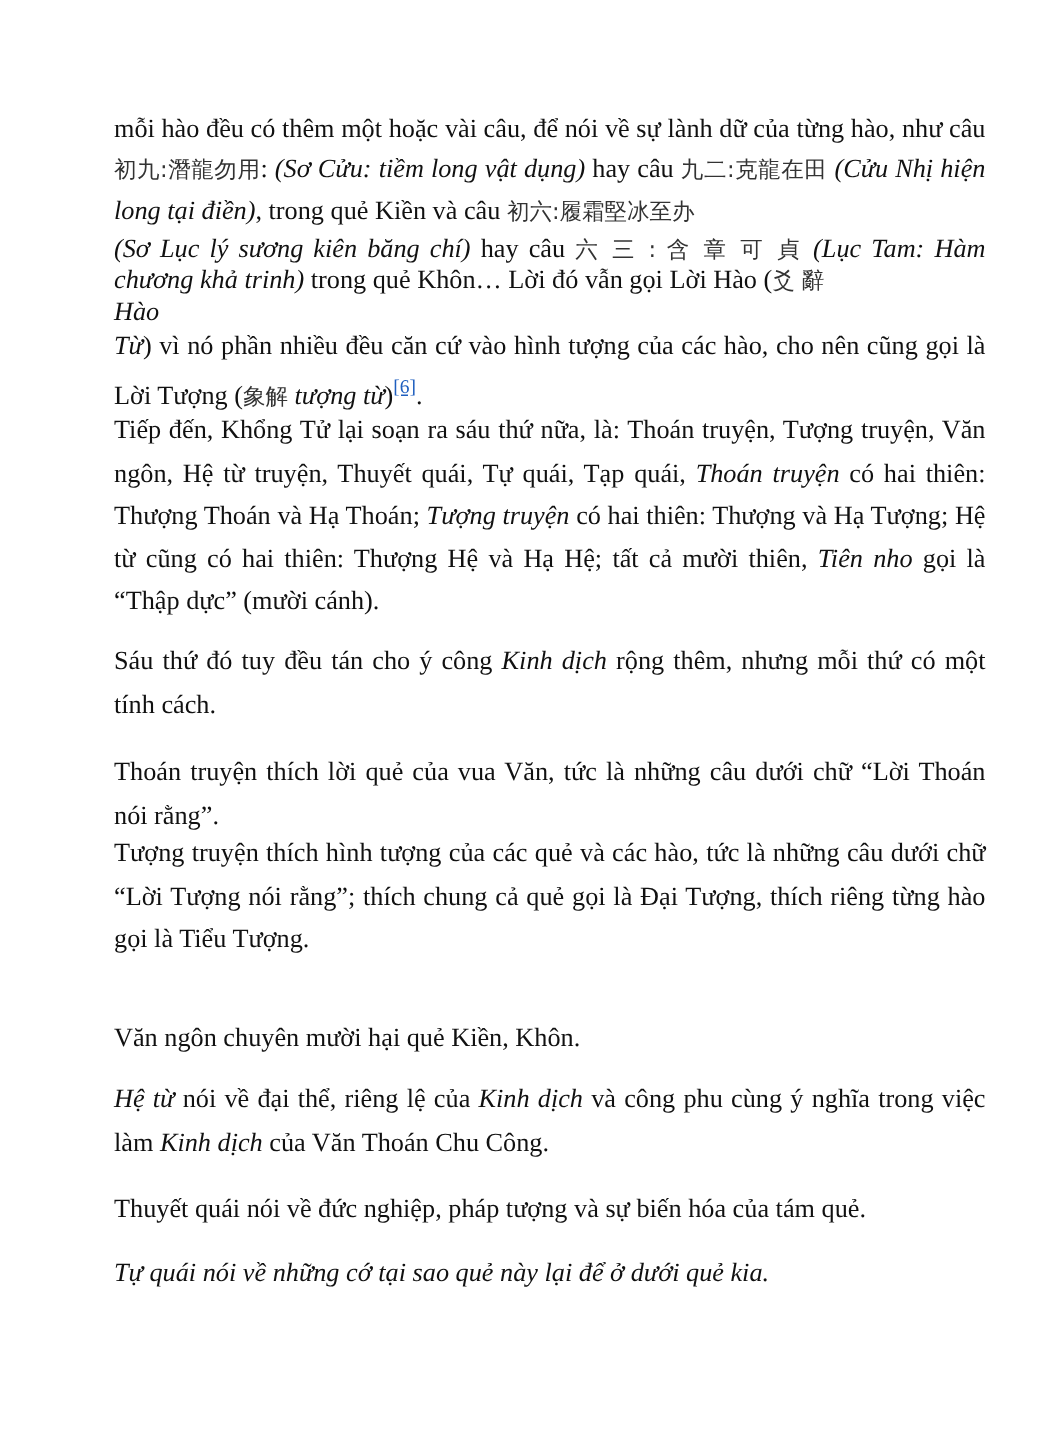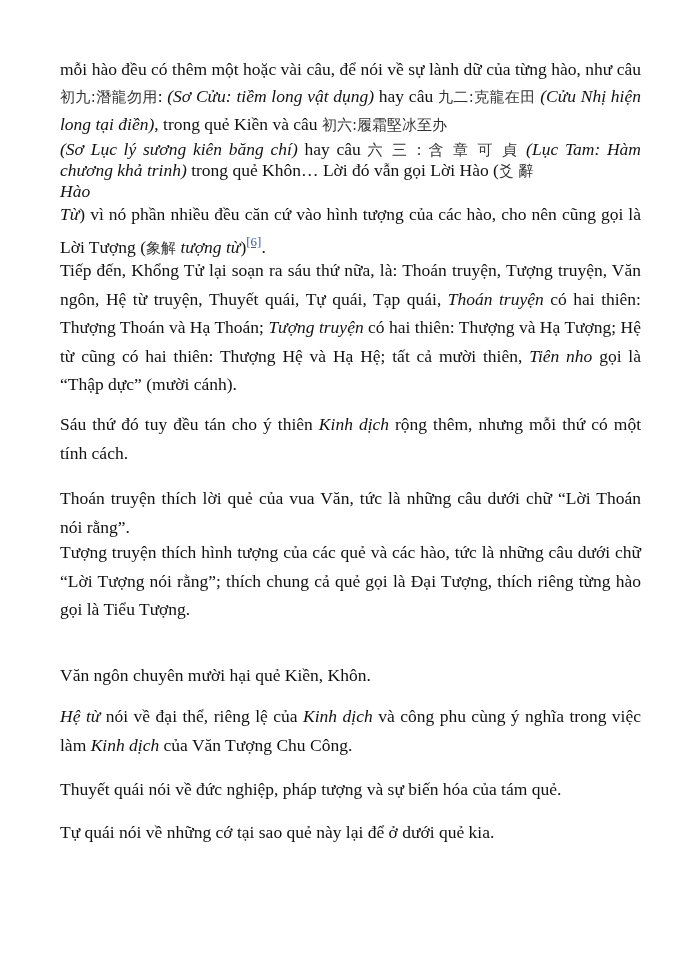--- a/index.html
+++ b/index.html
@@ -1,42 +1,42 @@
 <!DOCTYPE html>
 <html><head>
 <meta charset="utf-8">
 <style>
   html, body { margin: 0; padding: 0; background: #ffffff; }
   body { width: 700px; height: 960px; overflow: hidden; position: relative;
          font-family: "Liberation Serif", "DejaVu Serif", serif; color: #111; }
   .page { position: absolute; left: 60px; top: 0; width: 581px; }
-  p { margin: 0; font-size: 17.5px; text-align: justify; }
+  p { margin: 16px; font-size: 17.5px; text-align: justify; }
   .p1 { position: absolute; top: 56px; line-height: 27px; width: 581px; }
   .p1 .tight { line-height: 20px; display: block; }
   .para { position: absolute; width: 581px; line-height: 28.5px; }
   i { font-style: italic; }
   .cn { font-family: "DejaVu Sans", sans-serif; font-size: 15px; color: #333; }
   a.fn { color: #1f5fbf; text-decoration: underline; font-size: 13px; vertical-align: 7px; }
 </style>
 </head>
 <body>
 
 <div class="page">
 
   <p class="p1"><span>mỗi hào đều có thêm một hoặc vài câu, để nói về sự lành dữ của từng hào, như câu </span><span class="cn">初九:潛龍勿用</span><span>: </span><i>(Sơ Cửu: tiềm long vật dụng)</i><span> hay câu </span><span class="cn">九二:克龍在田</span><span> </span><i>(Cửu Nhị hiện long tại điền)</i><span>, trong quẻ Kiền và câu </span><span class="cn">初六:履霜堅冰至办</span><span class="tight"><span> </span><i>(Sơ Lục lý sương kiên băng chí)</i><span> hay câu </span><span class="cn">六 三 : 含 章 可 貞</span><span> </span><i>(Lục Tam: Hàm chương khả trinh)</i><span> trong quẻ Khôn… Lời đó vẫn gọi Lời Hào (</span><span class="cn">爻 辭</span><span> </span><br><i>Hào</i></span><i>Từ</i><span>) vì nó phần nhiều đều căn cứ vào hình tượng của các hào, cho nên cũng gọi là Lời Tượng (</span><span class="cn">象解</span><span> </span><i>tượng từ</i><span>)</span><a class="fn" href="#">[6]</a><span>.</span></p>
 
   <p class="para" style="top:256px;"><span>Tiếp đến, Khổng Tử lại soạn ra sáu thứ nữa, là: Thoán truyện, Tượng truyện, Văn ngôn, Hệ từ truyện, Thuyết quái, Tự quái, Tạp quái, </span><i>Thoán truyện</i><span> có hai thiên: Thượng Thoán và Hạ Thoán; </span><i>Tượng truyện</i><span> có hai thiên: Thượng và Hạ Tượng; Hệ từ cũng có hai thiên: Thượng Hệ và Hạ Hệ; tất cả mười thiên, </span><i>Tiên nho</i><span> gọi là “Thập dực” (mười cánh).</span></p>
 
-  <p class="para" style="top:410px;"><span>Sáu thứ đó tuy đều tán cho ý thiên </span><i>Kinh dịch</i><span> rộng thêm, nhưng mỗi thứ có một tính cách.</span></p>
+  <p class="para" style="top:410px;"><span>Sáu thứ đó tuy đều tán cho ý công </span><i>Kinh dịch</i><span> rộng thêm, nhưng mỗi thứ có một tính cách.</span></p>
 
   <p class="para" style="top:484px;"><span>Thoán truyện thích lời quẻ của vua Văn, tức là những câu dưới chữ “Lời Thoán nói rằng”.</span></p>
 
   <p class="para" style="top:538px;"><span>Tượng truyện thích hình tượng của các quẻ và các hào, tức là những câu dưới chữ “Lời Tượng nói rằng”; thích chung cả quẻ gọi là Đại Tượng, thích riêng từng hào gọi là Tiểu Tượng.</span></p>
 
   <p class="para" style="top:661px;"><span>Văn ngôn chuyên mười hại quẻ Kiền, Khôn.</span></p>
 
-  <p class="para" style="top:702px;"><i>Hệ từ</i><span> nói về đại thể, riêng lệ của </span><i>Kinh dịch</i><span> và công phu cùng ý nghĩa trong việc làm </span><i>Kinh dịch</i><span> của Văn Tượng Chu Công.</span></p>
+  <p class="para" style="top:702px;"><i>Hệ từ</i><span> nói về đại thể, riêng lệ của </span><i>Kinh dịch</i><span> và công phu cùng ý nghĩa trong việc làm </span><i>Kinh dịch</i><span> của Văn Thoán Chu Công.</span></p>
 
   <p class="para" style="top:775px;"><span>Thuyết quái nói về đức nghiệp, pháp tượng và sự biến hóa của tám quẻ.</span></p>
 
-  <p class="para" style="top:818px;"><span>Tự quái nói về những cớ tại sao quẻ này lại để ở dưới quẻ kia.</span></p>
+  <p class="para" style="top:818px;font-style:italic;"><span>Tự quái nói về những cớ tại sao quẻ này lại để ở dưới quẻ kia.</span></p>
 
 </div>
 
 </body></html>

